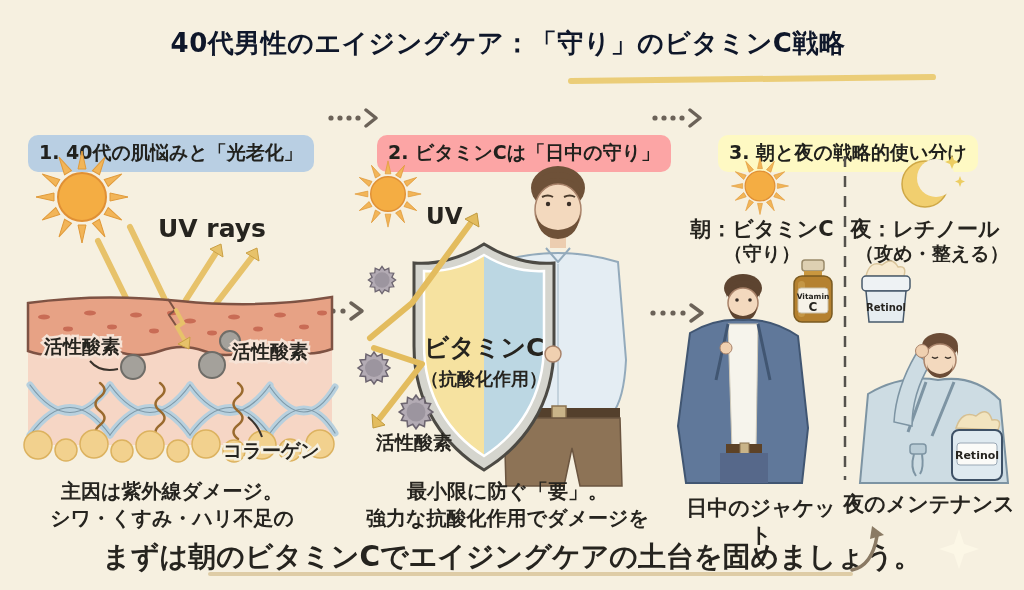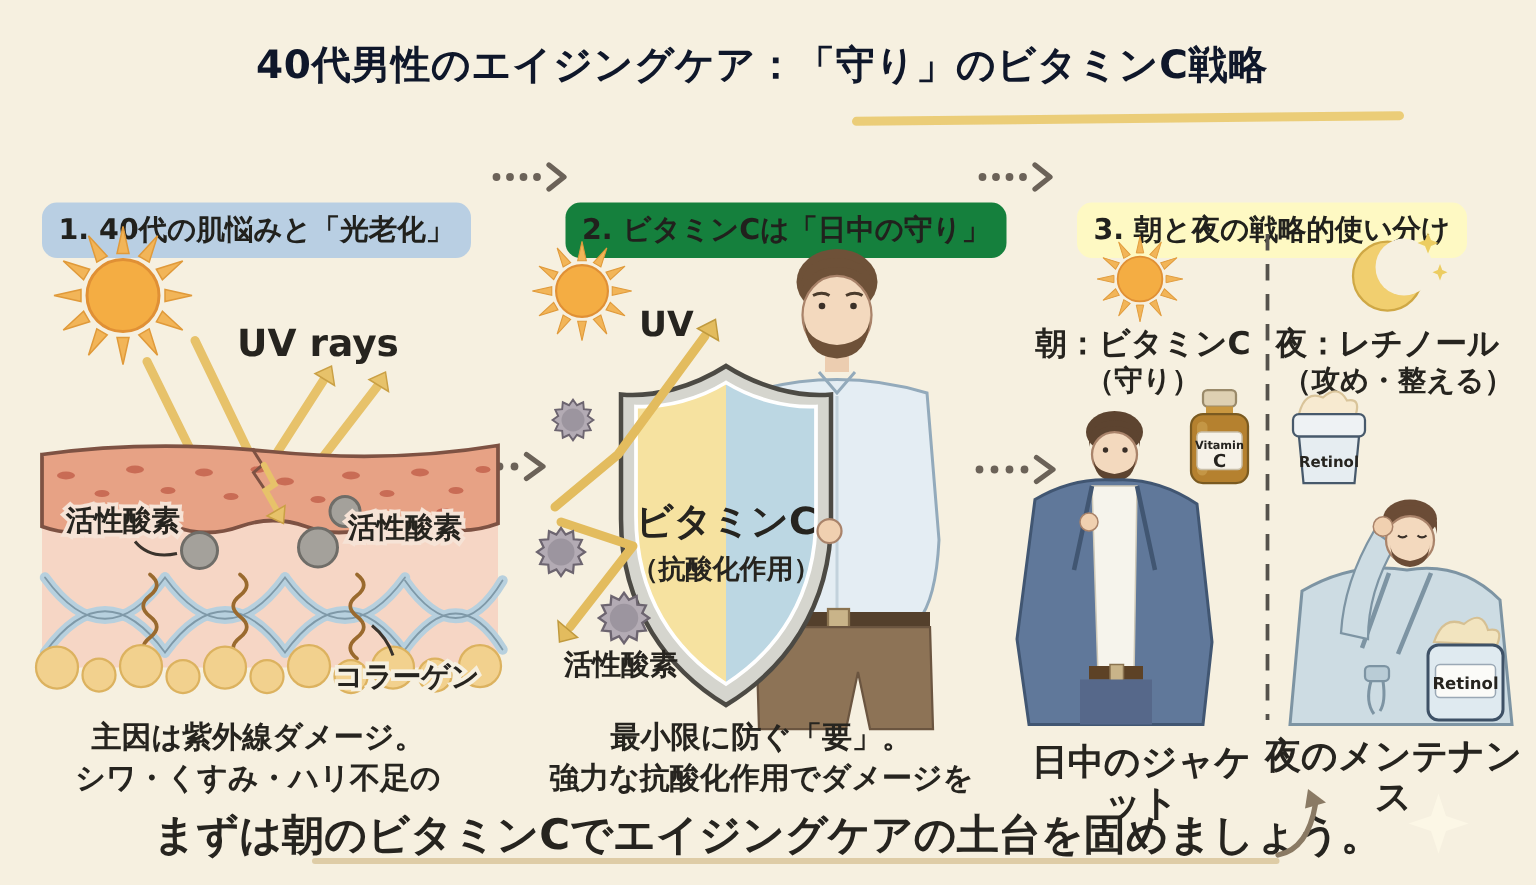--- a/index.html
+++ b/index.html
@@ -6,24 +6,24 @@
   .canvas{position:relative;width:1024px;height:590px;background:#f6f0e0;overflow:hidden;
           font-family:"DejaVu Sans","Liberation Sans",sans-serif;color:#26241f;}
   .abs{position:absolute;}
   .page-title{top:26px;left:0;width:1016px;text-align:center;font-size:26px;font-weight:700;
               color:#0f172a;letter-spacing:.5px;}
   .title-underline{top:76px;left:568px;width:368px;height:6px;background:#e9c765;border-radius:3px;
                    transform:rotate(-.6deg);opacity:.85;}
   .step-pill{top:100px;font-size:19px;font-weight:700;color:#21211d;padding:5px 11px 6px;border-radius:10px;
              white-space:nowrap;margin-top:35px;}
   .pill1{left:28px;background:#b9cfe3;}
-  .pill2{left:377px;background:#15803d;}
+  .pill2{left:377px;background:#fca5a5;}
   .pill3{left:718px;background:#fef9c3;}
   .caption{text-align:center;font-weight:700;font-size:20px;line-height:27px;color:#26241f;}
-  .cap3{font-size:24px;}
+  .cap3{font-size:21px;}
   .footer-text{top:538px;left:0;width:1024px;text-align:center;font-size:28px;font-weight:700;color:#26241f;}
   .footer-underline{top:572px;left:208px;width:645px;height:4px;background:#d9c69b;border-radius:2px;opacity:.85;}
   svg text{font-family:"DejaVu Sans","Liberation Sans",sans-serif;font-weight:700;fill:#26241f;}
 </style>
 </head>
 <body>
 
 <div class="canvas">
 
   <div class="abs page-title">40代男性のエイジングケア：「守り」のビタミンC戦略</div>

